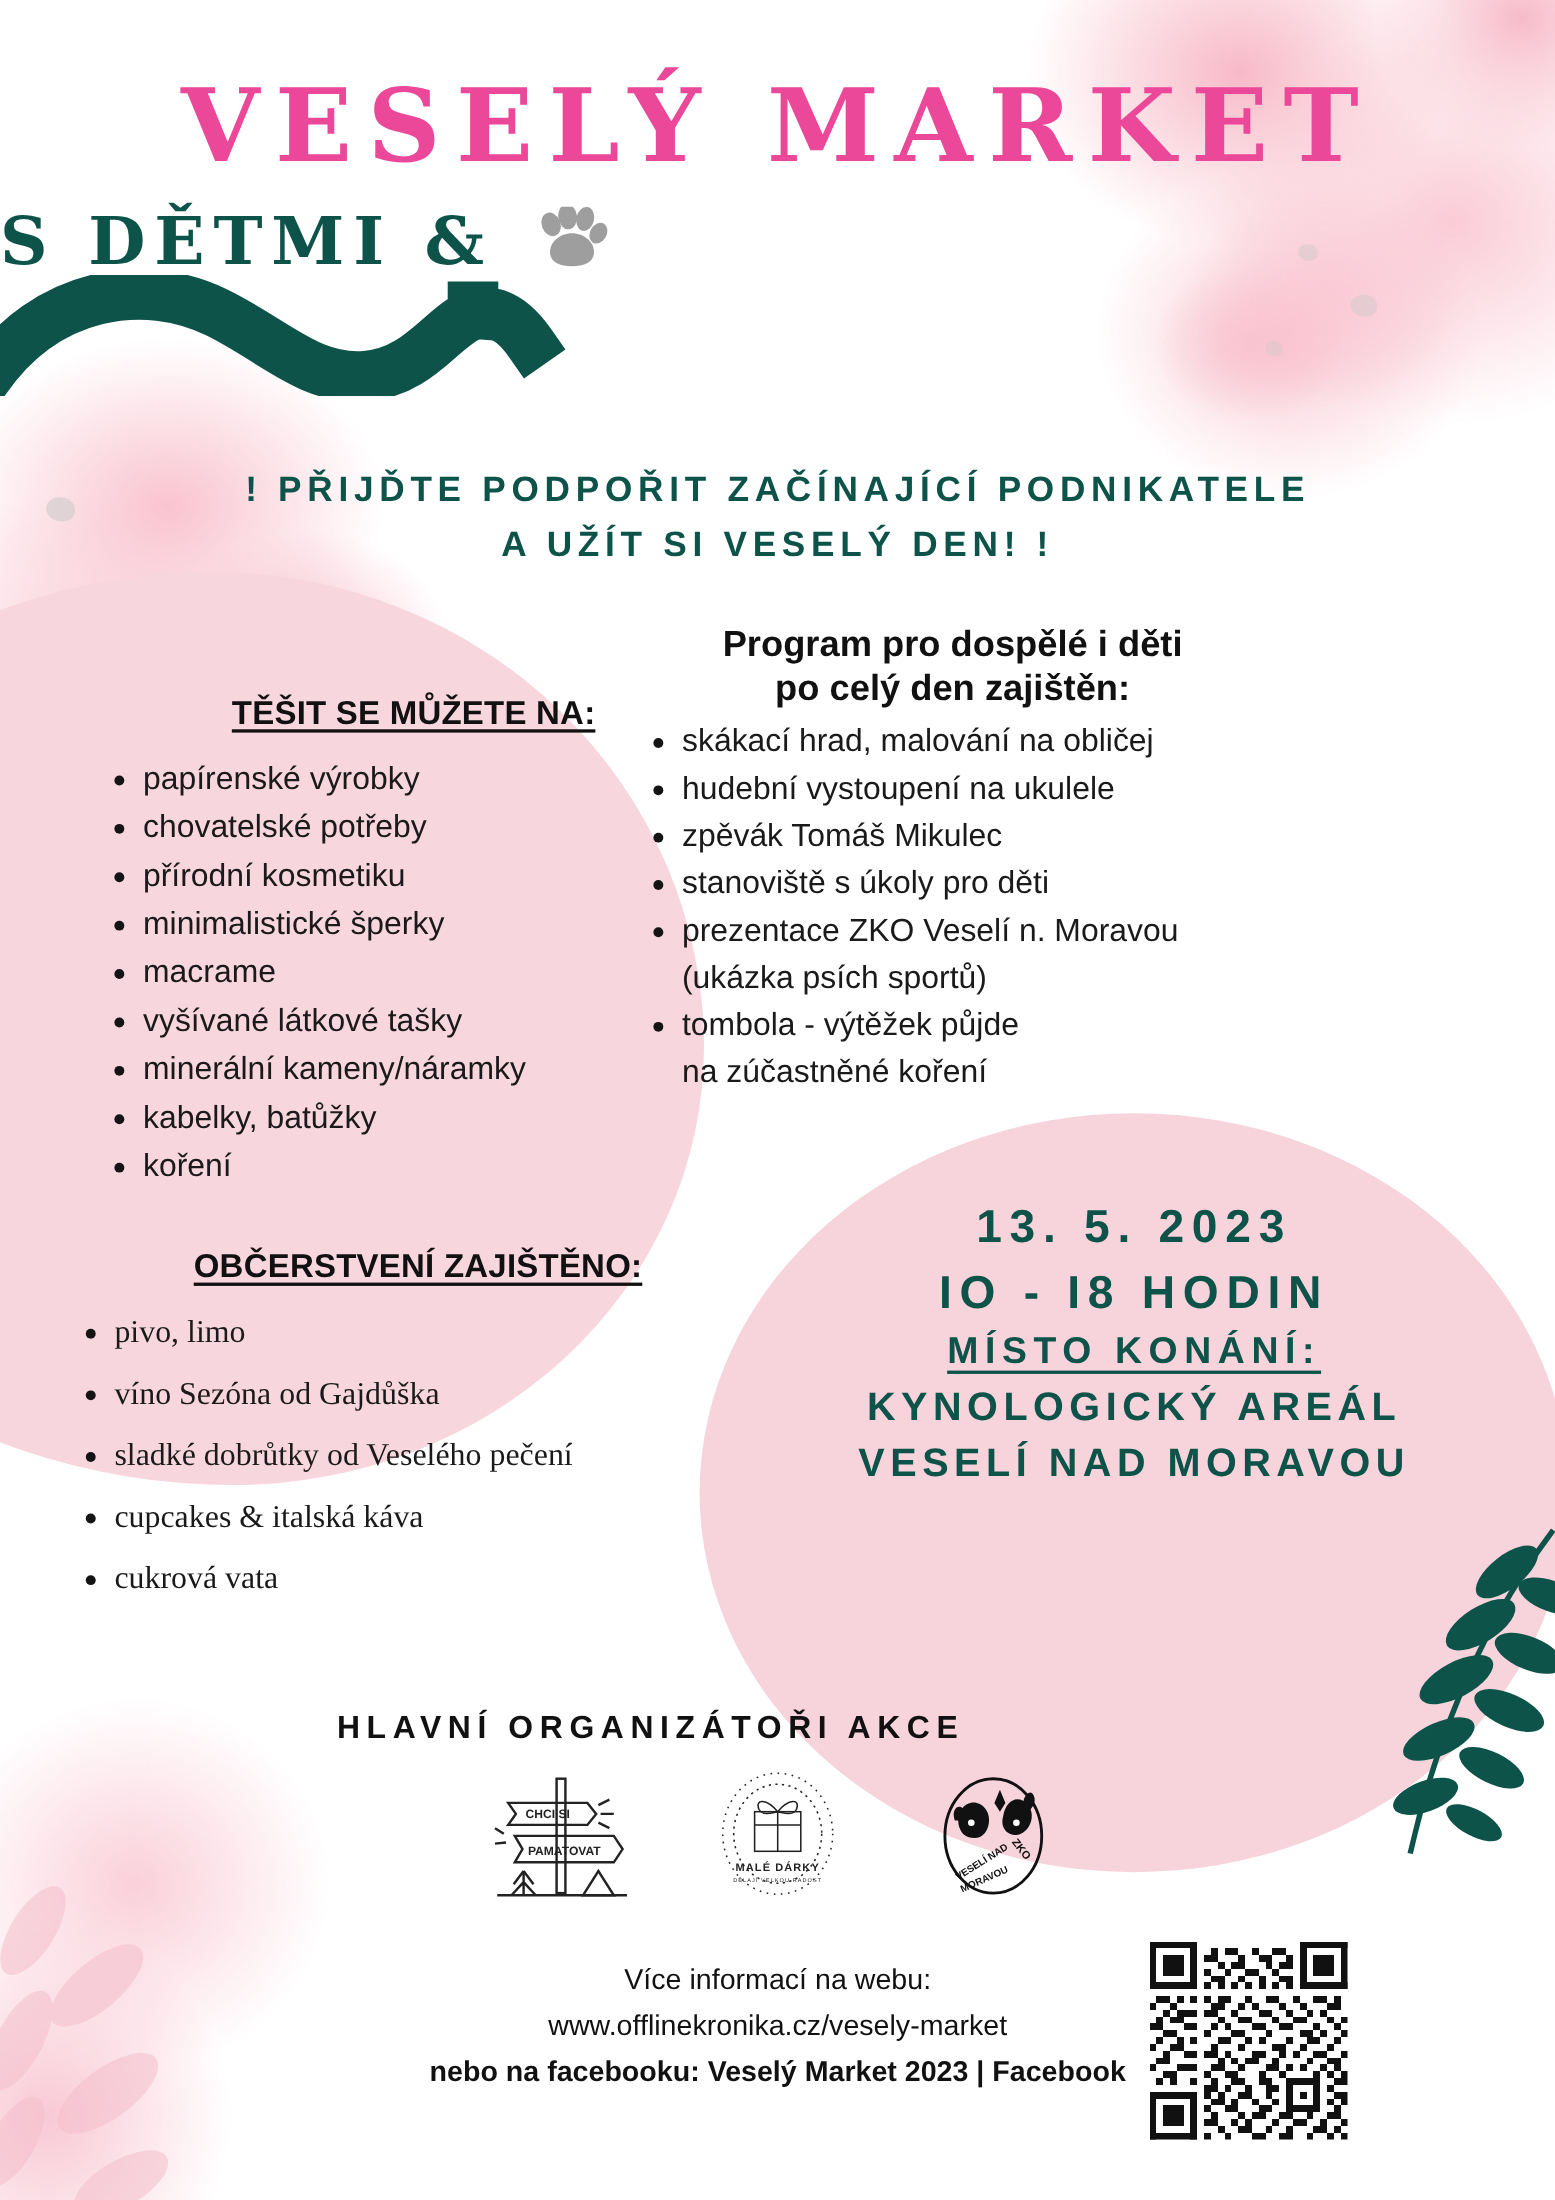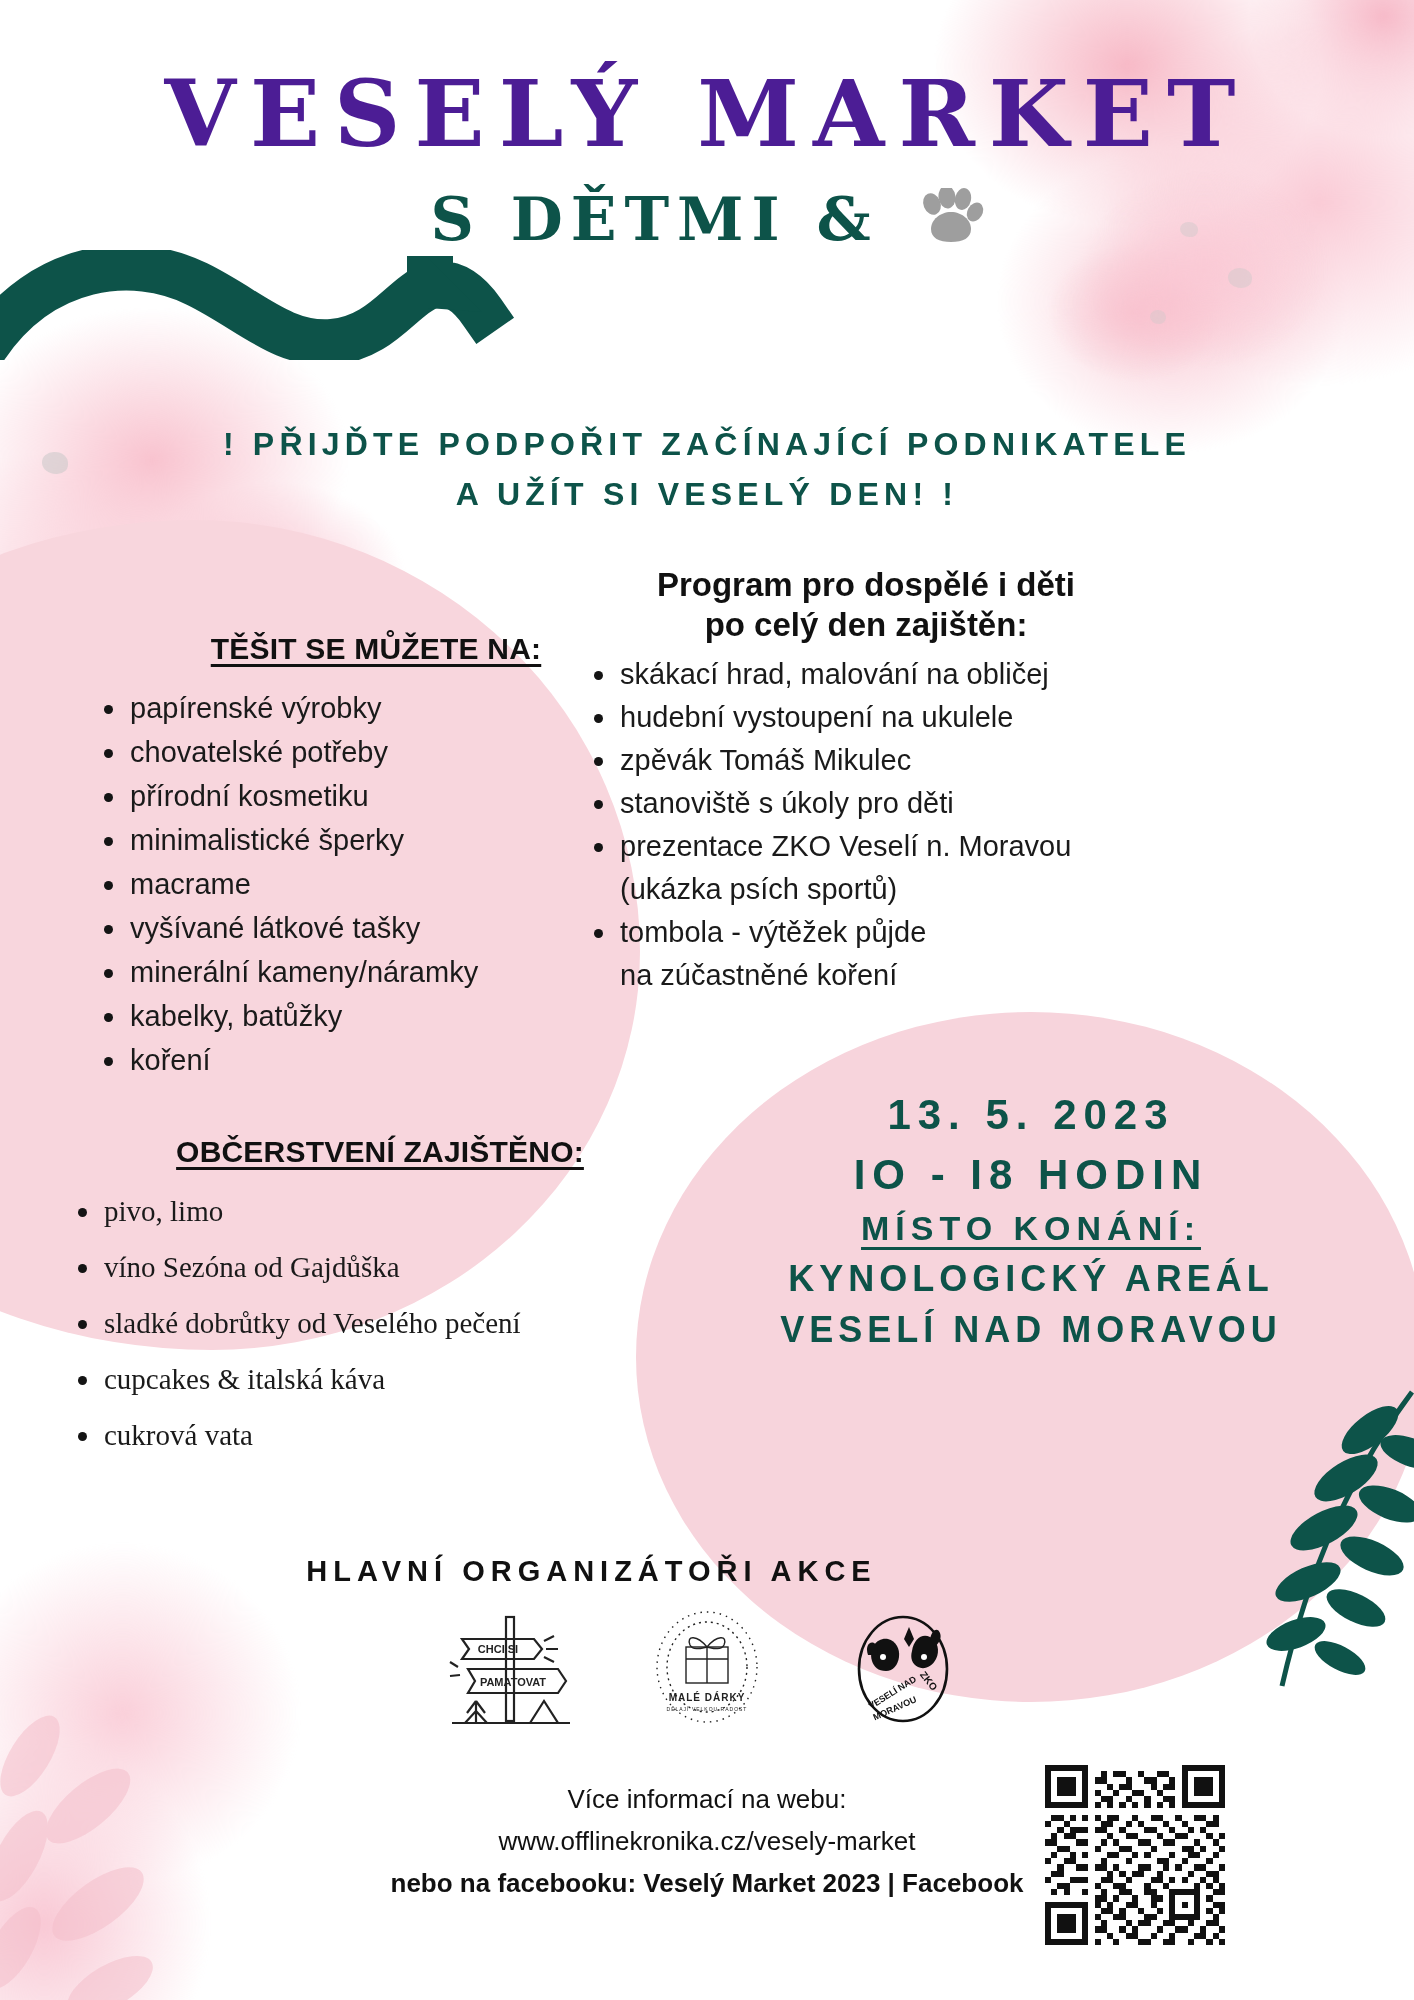--- a/index.html
+++ b/index.html
@@ -75,26 +75,26 @@
   }
 
   
   .title-main {
     position: absolute; top: 68px; left: 0; width: 1414px;
     text-align: center;
     font-family: "DejaVu Serif", serif;
     font-weight: 700;
     font-size: 92px;
     letter-spacing: 14px;
-    color: #4c1d95;
+    color: #ec4899;
     line-height: 1;
   }
   .title-sub {
     position: absolute; top: 188px; left: 0; width: 1414px;
-    text-align: center;
+    text-align: left;
     font-family: "DejaVu Serif", serif;
     font-weight: 700;
     font-size: 60px;
     letter-spacing: 8px;
     color: #0d5349;
     line-height: 1;
   }
   .title-sub .paw-wrap {
     display: inline-block; vertical-align: -8px; margin-left: 10px;
   }

